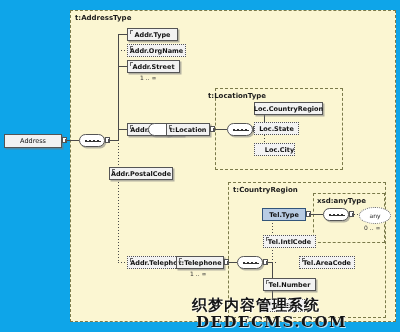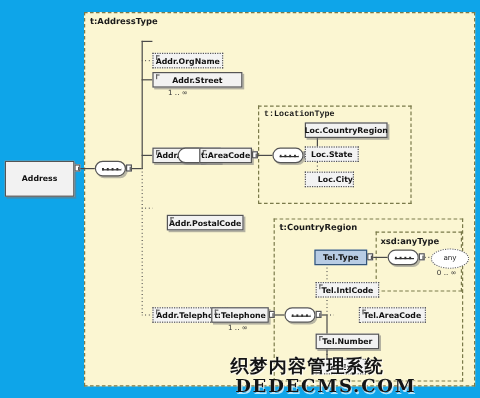--- a/index.html
+++ b/index.html
@@ -59,23 +59,23 @@
     width:2px;height:3px;
     border-left:1px solid #666;
     border-top:1px solid #666;
   }
   
   .rootnode{
     position:absolute;
     box-sizing:border-box;
     background:#f2f2f2;
     border:1px solid #555555;
-    height:30px;
+    height:14px;
     display:flex;align-items:center;justify-content:center;
-    font-size:6.5px;font-weight:bold;color:#111;
+    font-size:6.5px;font-weight:normal;color:#111;
     white-space:nowrap;
     box-shadow:1.5px 1.5px 0 rgba(120,120,120,.55);
   }
   
   .seq{
     position:absolute;
     width:26px;height:13px;
     box-sizing:border-box;
     background:#ffffff;
     border:1px solid #555555;
@@ -147,21 +147,21 @@
 </style>
 </head>
 <body>
 
 <div id="canvas">
 
   <div class="group" style="left:70px;top:10px;width:326px;height:312px;"></div>
   <div class="group-title" style="left:75px;top:14px;">t:AddressType</div>
 
   <div class="group plain" style="left:215px;top:88px;width:128px;height:82px;"></div>
-  <div class="group-title" style="left:220px;top:92px;font-family:Liberation Mono, monospace;">t:LocationType</div>
+  <div class="group-title" style="left:208px;top:92px;">t:LocationType</div>
 
   <div class="group plain" style="left:228px;top:182px;width:158px;height:136px;"></div>
   <div class="group-title" style="left:233px;top:186px;">t:CountryRegion</div>
 
   <div class="group plain" style="left:313px;top:193px;width:72px;height:50px;"></div>
   <div class="group-title" style="left:317px;top:197px;">xsd:anyType</div>
 
   <div class="rootnode" style="left:4px;top:134px;width:58px;">
     <span>Address</span>
   </div>
@@ -179,49 +179,53 @@
       <span class="vline"></span>
     </div>
 
   <div class="ln lnh" style="left:110px;top:140px;width:8px;"></div>
 
   <div class="ln lnv" style="left:118px;top:34px;height:107px;"></div>
 
   <div class="dot-v" style="left:118px;top:140px;height:122px;"></div>
 
   <div class="ln lnh" style="left:118px;top:34px;width:9px;"></div>
+  <div class="node" style="left:127px;top:28px;width:51px;">
+    <span class="tick"></span>
+    <span>Addr.Type</span>
+  </div>
 
   <div class="dot-h" style="left:118px;top:50px;width:9px;"></div>
   <div class="node optional" style="left:127px;top:44px;width:59px;">
     <span class="tick"></span>
     <span>Addr.OrgName</span>
   </div>
 
   <div class="ln lnh" style="left:118px;top:66px;width:9px;"></div>
-  <div class="node" style="left:127px;top:60px;width:75px;">
+  <div class="node" style="left:127px;top:60px;width:53px;">
     <span class="tick"></span>
     <span>Addr.Street</span>
   </div>
   <div class="occ" style="left:140px;top:74px;">1 .. ∞</div>
 
   <div class="ln lnh" style="left:118px;top:129px;width:9px;"></div>
   <div class="node" style="left:127px;top:123px;width:57px;">
     <span class="tick"></span>
     <span>Addr.Location</span>
   </div>
   <div class="plug" style="left:184px;top:126px;">
       <span class="vline"></span>
     </div>
   <div class="ln lnh" style="left:189px;top:129px;width:5px;"></div>
 
   <div class="seq" style="left:148px;top:123px;"></div>
 
   <div class="node" style="left:166px;top:123px;width:44px;">
     <span class="tick"></span>
-    <span>t:AreaCode</span>
+    <span>t:Location</span>
   </div>
   <div class="plug" style="left:210px;top:126px;">
       <span class="vline"></span>
     </div>
   <div class="ln lnh" style="left:215px;top:129px;width:12px;"></div>
 
   <div class="seq" style="left:227px;top:123px;">
     <span class="bar"></span>
       <span class="dots"></span>
   </div>
@@ -243,21 +247,21 @@
   <div class="node optional" style="left:254px;top:122px;width:45px;">
     <span>Loc.State</span>
   </div>
 
   <div class="dot-h" style="left:264px;top:149px;width:7px;"></div>
   <div class="node optional" style="left:254px;top:143px;width:41px;padding-left:13px;">
     <span>Loc.City</span>
   </div>
 
   <div class="dot-h" style="left:118px;top:173px;width:9px;"></div>
-  <div class="node" style="left:139px;top:167px;width:64px;margin-top:12px;">
+  <div class="node" style="left:109px;top:167px;width:64px;">
     <span class="tick"></span>
     <span>Addr.PostalCode</span>
   </div>
 
   <div class="dot-h" style="left:118px;top:262px;width:9px;"></div>
   <div class="node optional" style="left:127px;top:256px;width:63px;">
     <span class="tick"></span>
     <span>Addr.Telephone</span>
   </div>
   <div class="plug" style="left:190px;top:259px;">

